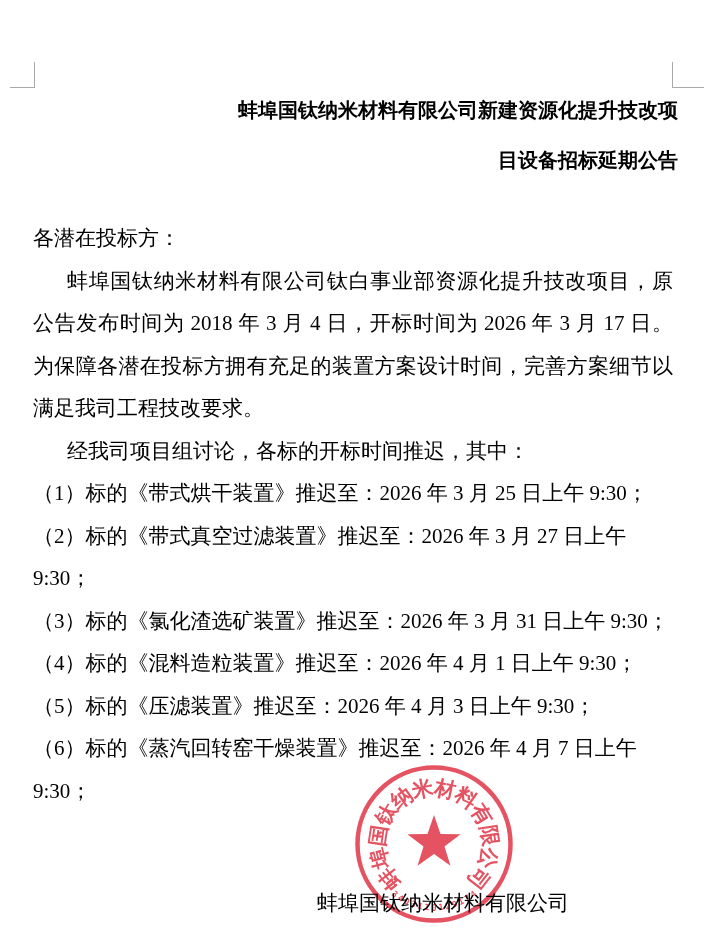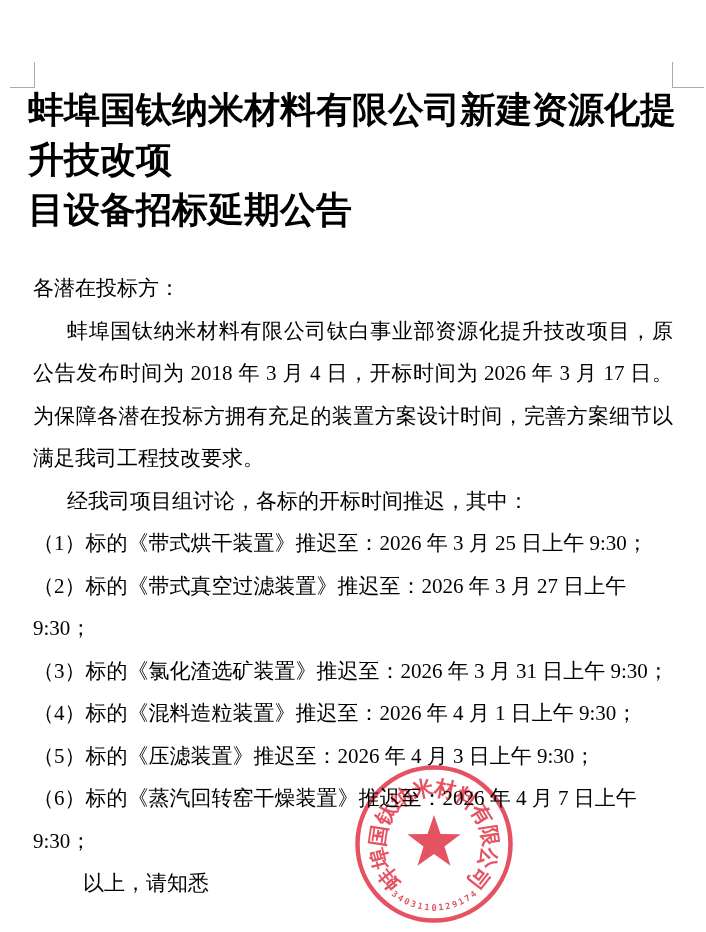--- a/index.html
+++ b/index.html
@@ -11,24 +11,24 @@
     font-family:"Liberation Serif","DejaVu Serif",serif;
     color:#000;
   }
   
   .crop{position:absolute;top:62px;width:24px;height:25px;border-bottom:1px solid #a9a9a9;}
   .crop-left{left:10px;border-right:1px solid #a9a9a9;}
   .crop-right{left:672px;width:31px;border-left:1px solid #a9a9a9;}
 
   .title{
     margin:85px 28px 0;
-    font-size:36px;
+    font-size:20px;
     font-weight:700;
     line-height:50px;
-    text-align:left;
+    text-align:right;
   }
   .title span{display:block;}
 
   .body{margin:0 33px;padding-top:32px;font-size:21px;}
   .body p{margin:0;line-height:42.5px;}
   .para-just{text-align:justify;}
   .ind2{text-indent:34px;}
   .closing{text-indent:50px;}
   .device{}
 
@@ -78,21 +78,20 @@
     <p><span>（2）标的《</span><span class="device">带式真空过滤装置</span><span>》推迟至：2026 年 3 月 27 日上午 9:30；</span></p>
 
     <p><span>（3）标的《</span><span class="device">氯化渣选矿装置</span><span>》推迟至：2026 年 3 月 31 日上午 9:30；</span></p>
 
     <p><span>（4）标的《</span><span class="device">混料造粒装置</span><span>》推迟至：2026 年 4 月 1 日上午 9:30；</span></p>
 
     <p><span>（5）标的《</span><span class="device">压滤装置</span><span>》推迟至：2026 年 4 月 3 日上午 9:30；</span></p>
 
     <p><span>（6）标的《</span><span class="device">蒸汽回转窑干燥装置</span><span>》推迟至：2026 年 4 月 7 日上午 9:30；</span></p>
 
-    <p class="closing">以上，请知悉</p>
 
     <p class="sig-company">蚌埠国钛纳米材料有限公司</p>
     <p class="sig-date">2025 年 3 月 11 日</p>
   </div>
 
   <div class="seal" style="color: rgb(226, 58, 75);">
     <svg width="170" height="170" viewBox="0 0 170 170">
       <circle cx="85" cy="85" r="76.5" fill="none" stroke="currentColor" stroke-width="4.5"></circle>
       <polygon fill="currentColor" points="85,56 91.5,75.1 111.6,75.3 95.5,87.4 101.5,106.7 85,95 68.5,106.7 74.5,87.4 58.4,75.3 78.5,75.1"></polygon>
       <g>

